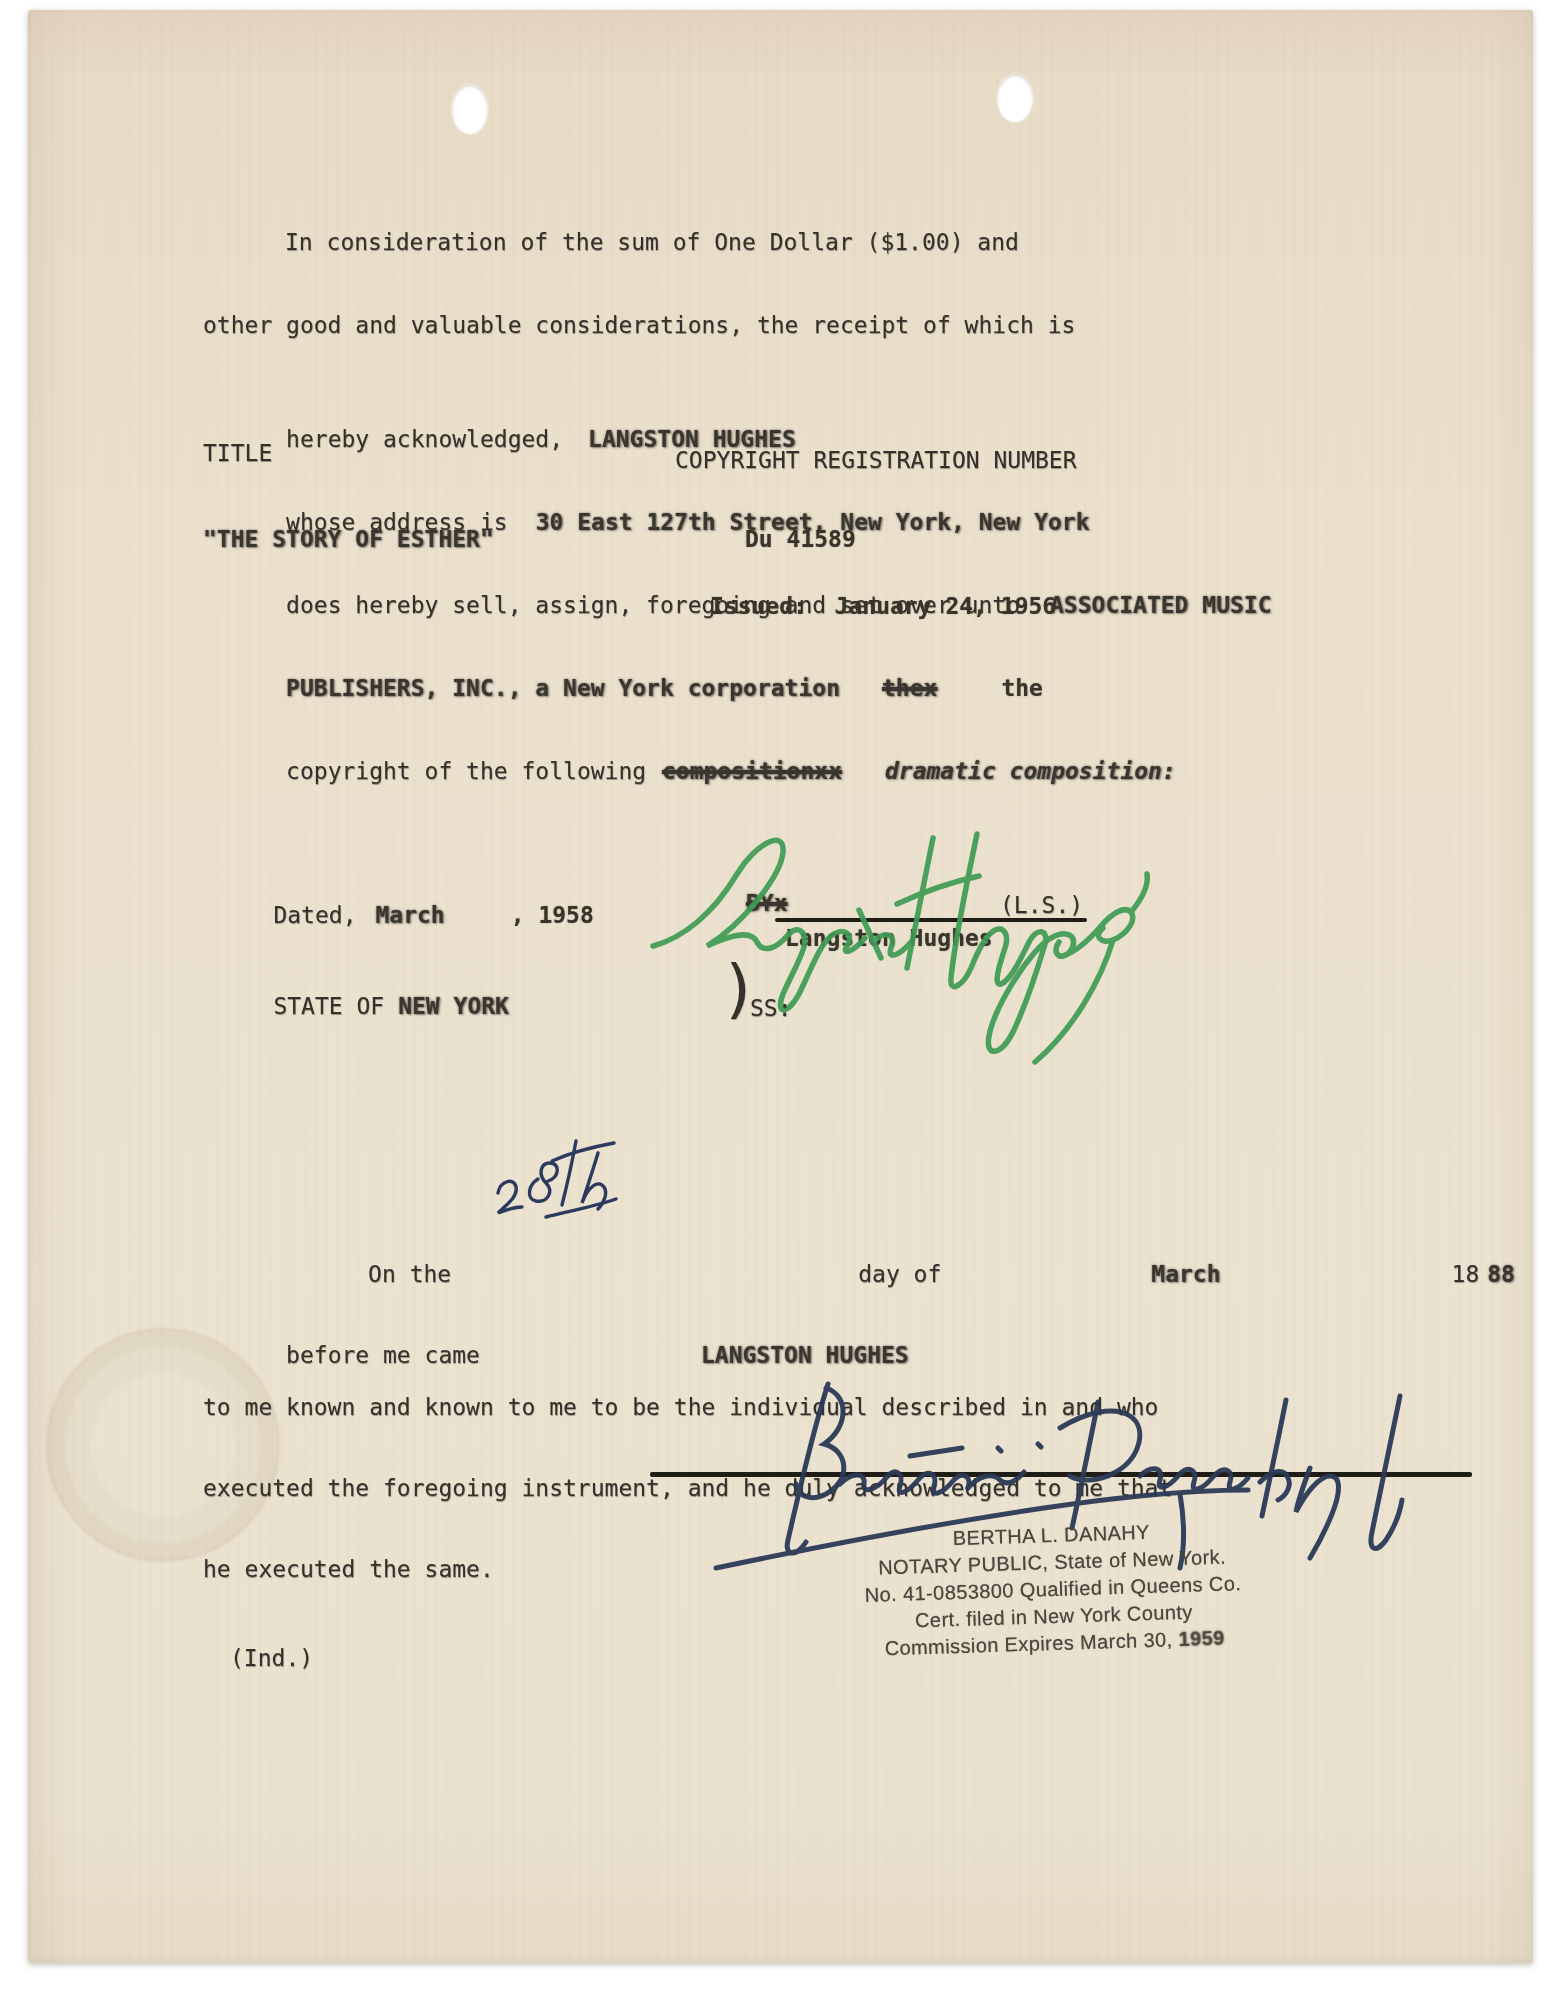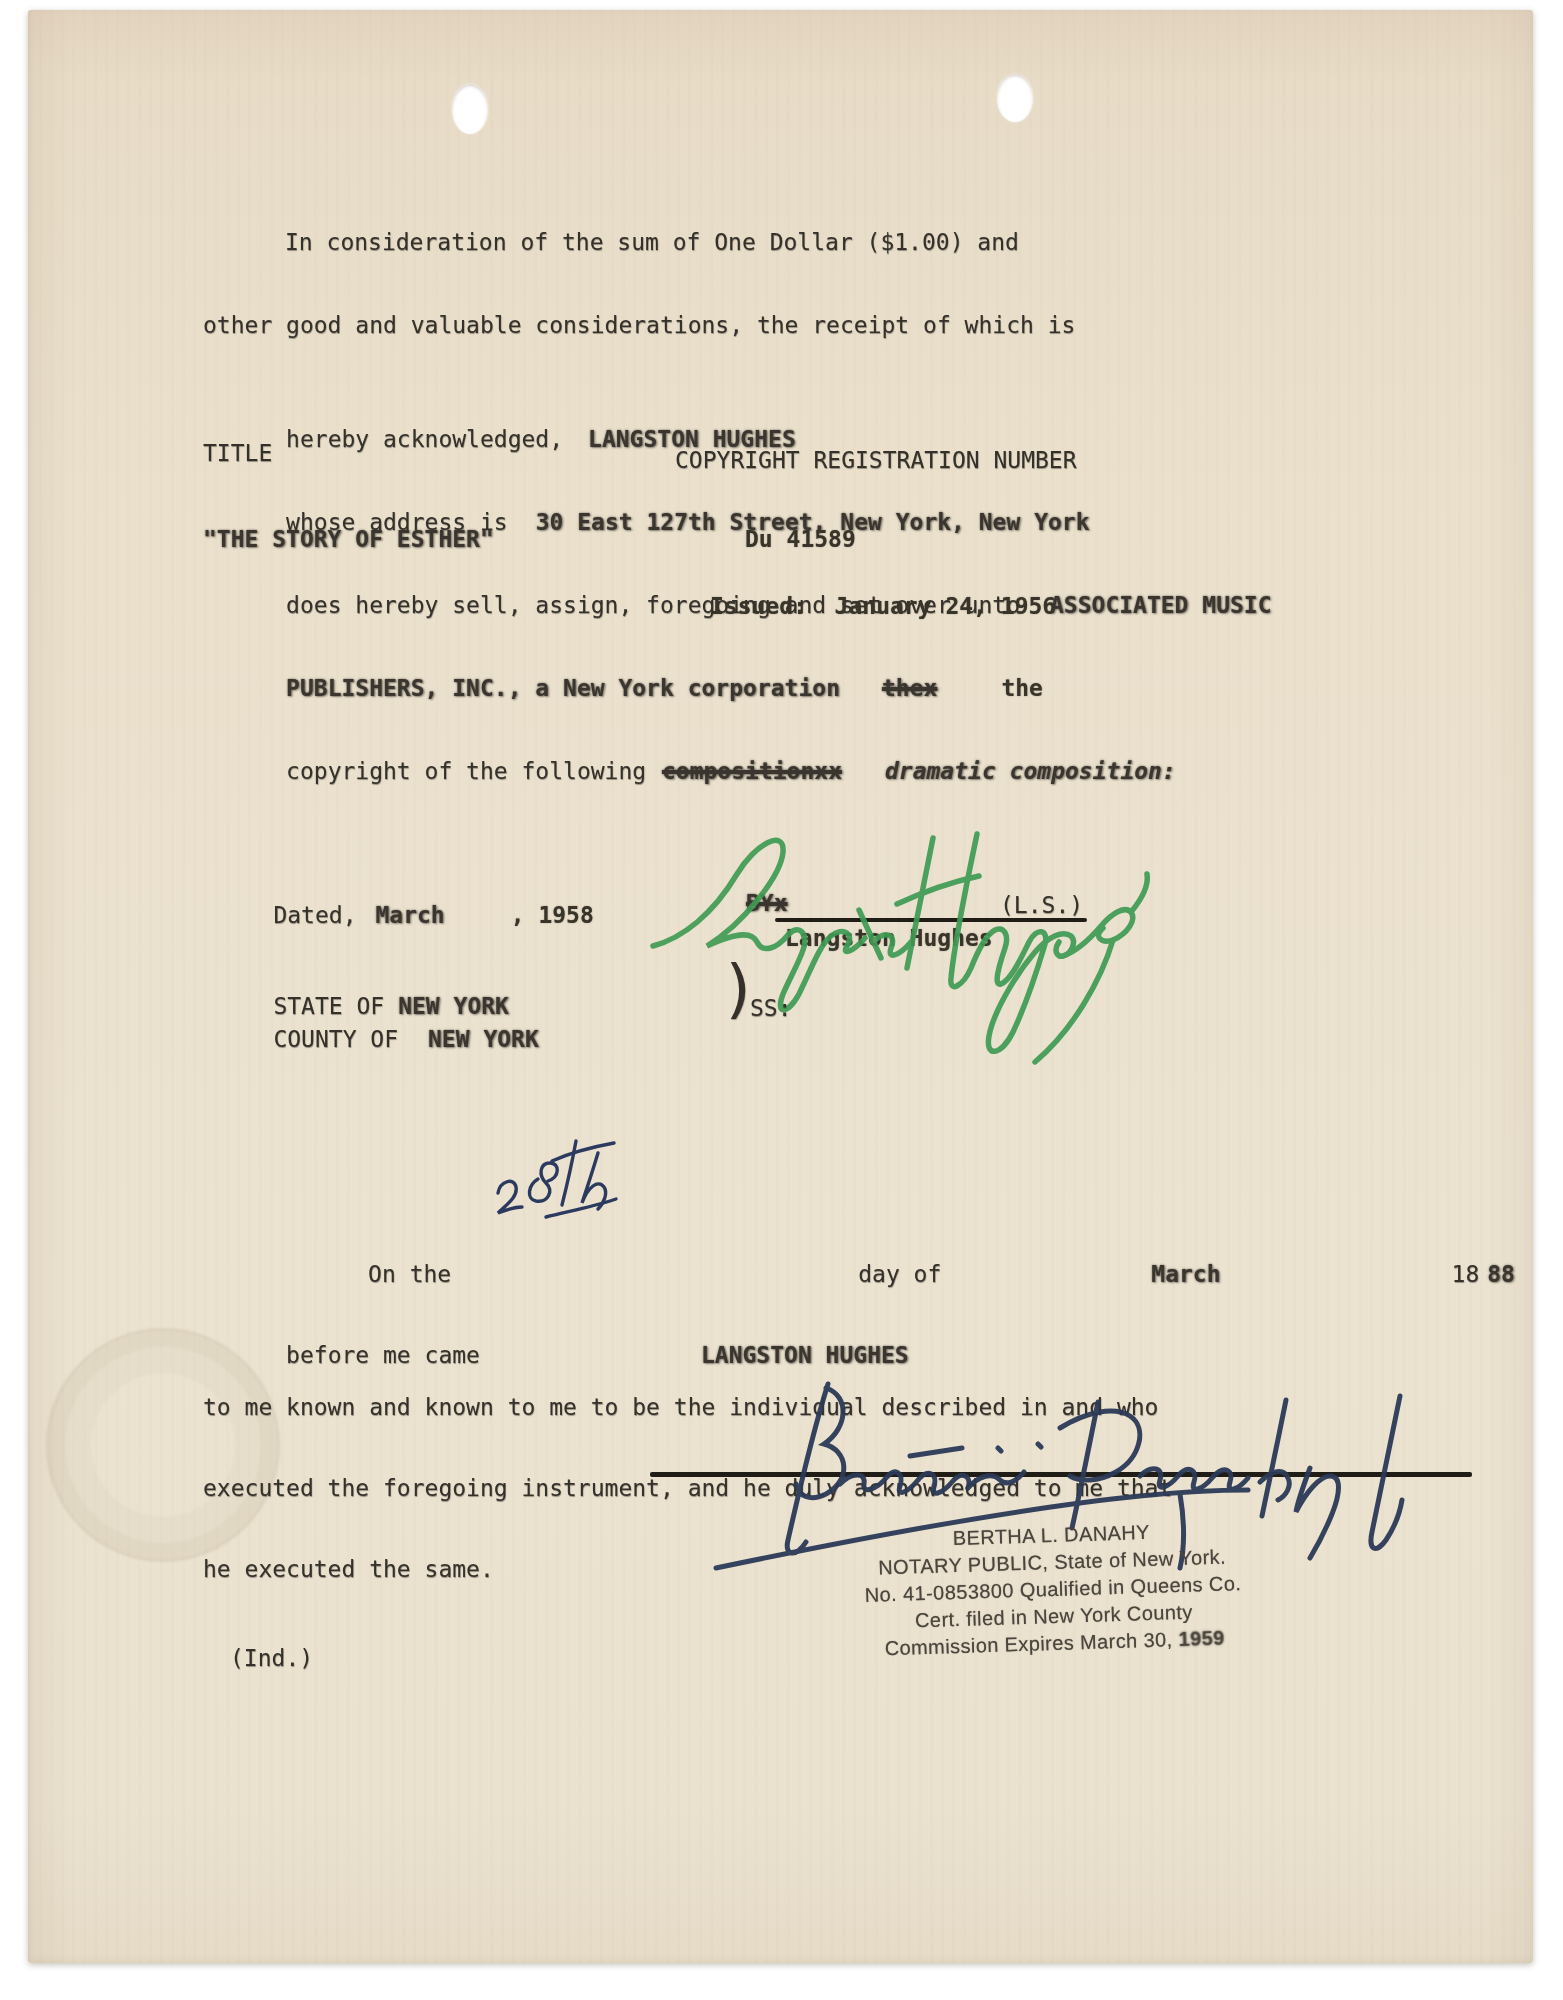--- a/index.html
+++ b/index.html
@@ -113,23 +113,20 @@
       <path d="M 344 16 C 334 64, 322 120, 318 160 C 316 176, 330 168, 338 150 C 346 130, 354 116, 362 112 C 372 108, 376 118, 372 130 C 366 148, 360 168, 368 166 C 378 162, 388 140, 396 124 C 404 108, 416 112, 412 126 C 406 146, 396 180, 380 214 C 368 238, 352 240, 356 218 C 360 196, 380 160, 402 134 C 416 118, 430 112, 438 118 C 444 124, 438 136, 430 138 C 424 140, 420 132, 426 124"></path>
       <path d="M 430 138 C 442 134, 456 122, 468 108 C 480 94, 492 88, 498 94 C 504 102, 494 116, 480 122 C 468 126, 460 118, 470 110"></path>
       <path d="M 498 94 C 508 82, 516 68, 514 56"></path>
       <path d="M 480 122 C 468 162, 440 212, 402 244"></path>
     </g>
   </svg>
 
   <div class="abs tw" style="left:190px;top:957px;">
     <span>STATE OF</span><span class="hv" style="margin-left:14px;">NEW YORK</span>
   </div>
-  <div class="abs tw" style="left:190px;top:990px;">
-    <span>COUNTY OF</span><span class="hv" style="margin-left:30px;">NEW YORK</span>
-  </div>
   <div class="abs tw brace" style="left:692px;top:942px;">)</div>
   <div class="abs tw" style="left:722px;top:985px;">SS:</div>
 
   <div class="abs tw lh29" style="left:175px;top:1169px;">
     <div>
       <span style="margin-left:82px;">On the</span><span style="margin-left:407px;">day of</span><span class="hv" style="margin-left:210px;">March</span><span style="margin-left:231px;">18</span><span class="hv" style="margin-left:8px;">88</span>
     </div>
     <div>
       <span>before me came</span><span class="hv" style="margin-left:221px;">LANGSTON HUGHES</span>
     </div>

